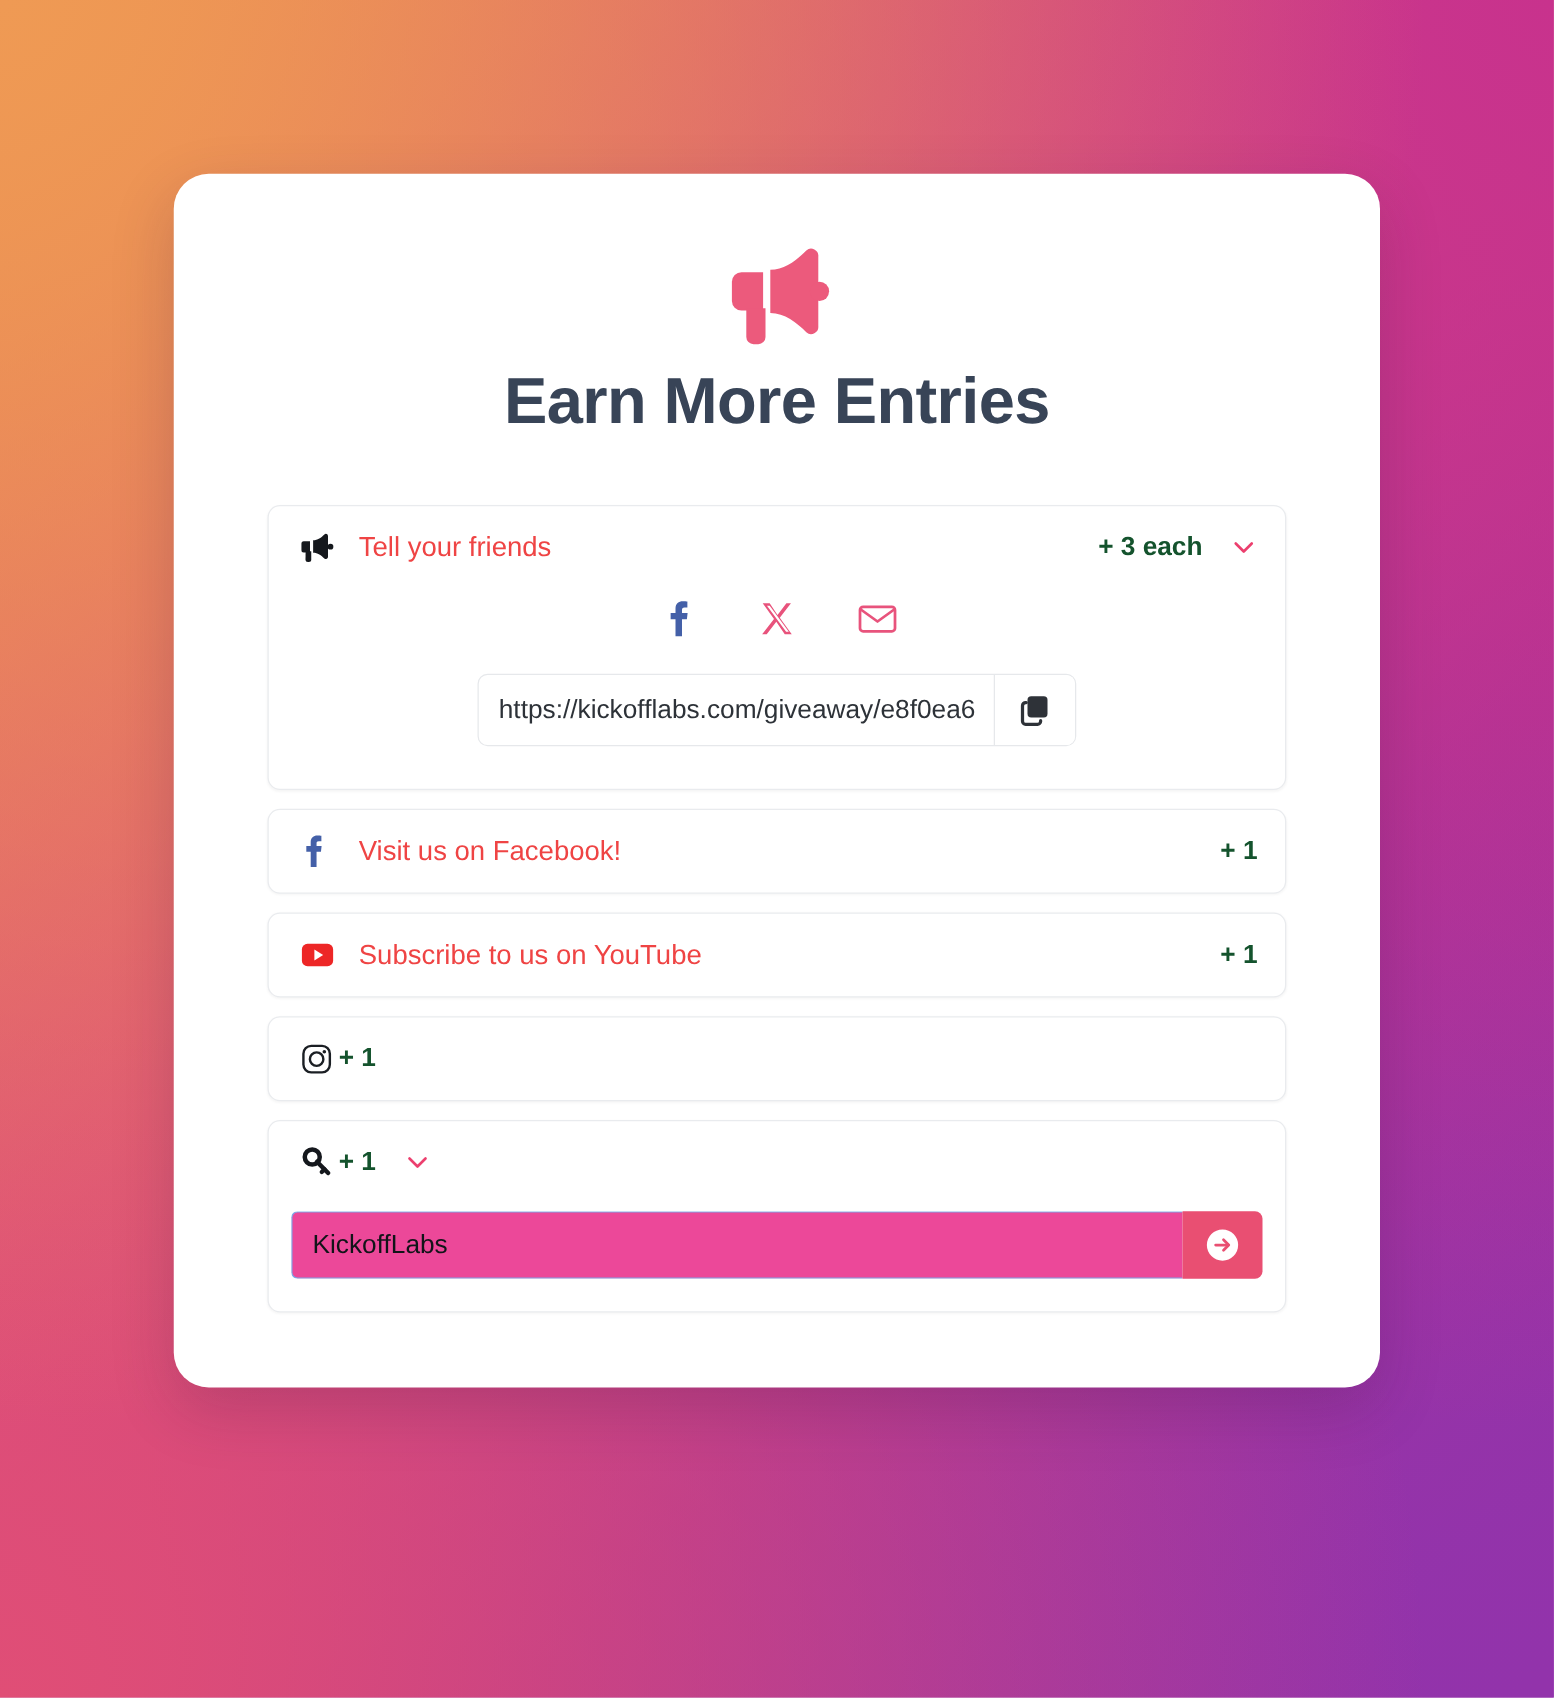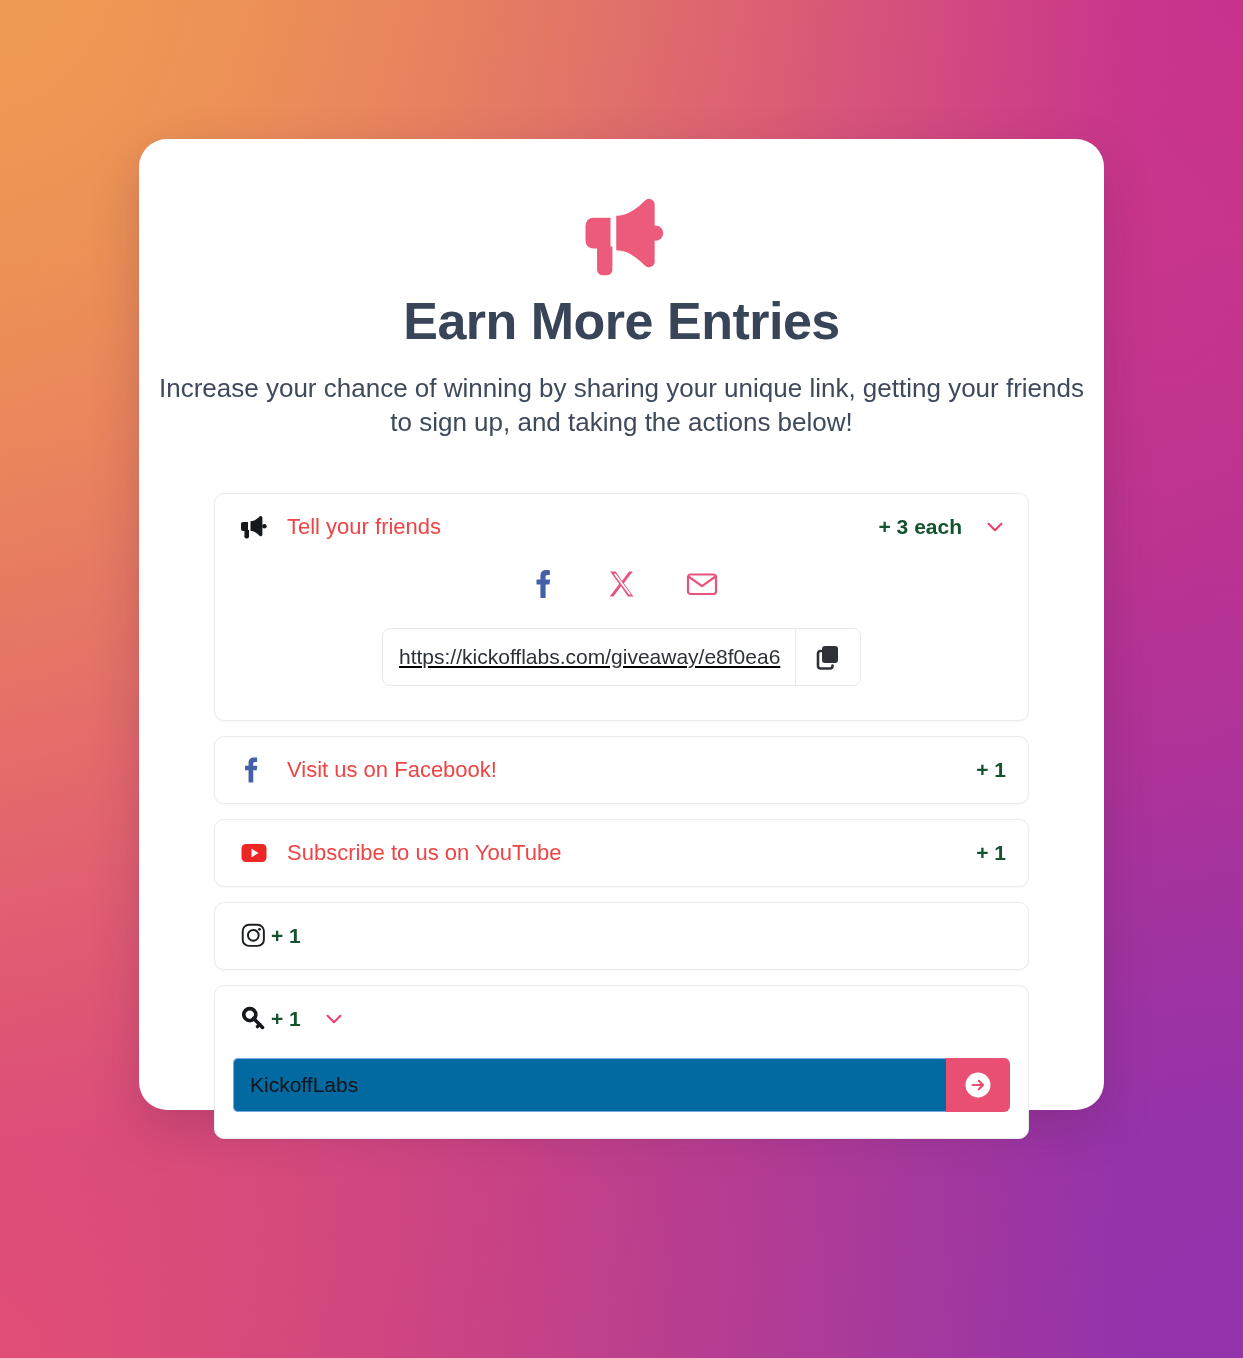--- a/index.html
+++ b/index.html
@@ -142,21 +142,20 @@
     align-items: center;
     justify-content: center;
     cursor: pointer;
     background: none;
     border: none;
   }
 
   .link-row {
     display: flex;
     justify-content: center;
-    text-decoration: underline;
   }
 
   .link-box {
     display: flex;
     width: 479px;
     height: 58px;
     border: 1px solid #e6e8eb;
     border-radius: 8px;
     overflow: hidden;
     background: #fff;
@@ -190,21 +189,21 @@
   }
 
   .code-row {
     display: flex;
     align-items: stretch;
     height: 54px;
   }
 
   .code-input {
     flex: 1 1 auto;
-    background: #0369a1;
+    background: #ec4899;
     border: 1px solid #7aa7e8;
     border-right: none;
     border-radius: 5px 0 0 5px;
     outline: none;
     padding: 0 16px;
     font-family: "Liberation Sans", sans-serif;
     font-size: 21px;
     color: #111418;
   }
 
@@ -225,21 +224,20 @@
 <div class="card">
 
   <svg class="hero-icon" viewBox="0 0 100 100" aria-hidden="true">
     <path fill="#ec5a7c" d="M20 32 h18 v32 H20 a8 8 0 0 1 -8 -8 V40 a8 8 0 0 1 8 -8 Z"></path>
     <path fill="#ec5a7c" d="M24 62 h16 v24 a6 6 0 0 1 -6 6 h-4 a6 6 0 0 1 -6 -6 Z"></path>
     <path fill="#ec5a7c" d="M44 30 C56 30 66 22 74 14 a6 6 0 0 1 10 5 v58 a6 6 0 0 1 -10 5 c-8 -8 -18 -16 -30 -16 Z"></path>
     <circle cx="85" cy="48" r="8" fill="#ec5a7c"></circle>
   </svg>
 
   <h1 class="page-title">Earn More Entries</h1>
-  <p class="page-subtitle">Increase your chance of winning by sharing your unique link, getting your friends to sign up, and taking the actions below!</p>
 
   <div class="actions">
 
     <div class="action-card">
       <div class="action-head">
         <span class="action-icon">
           <svg width="28" height="24" viewBox="0 0 28 24" aria-hidden="true">
             <path fill="#15181d" d="M2 7 h5 v9 H2 a2 2 0 0 1 -2 -2 V9 a2 2 0 0 1 2 -2 Z"></path>
             <path fill="#15181d" d="M3.5 15 h4.5 v6.5 a2 2 0 0 1 -2 2 h-0.6 a2 2 0 0 1 -2 -2 Z"></path>
             <path fill="#15181d" d="M9.5 6.2 c3.6 0 6.6 -2.2 9 -4.6 a1.7 1.7 0 0 1 2.9 1.3 v16.5 a1.7 1.7 0 0 1 -2.9 1.3 c-2.4 -2.4 -5.4 -4.6 -9 -4.6 Z"></path>

